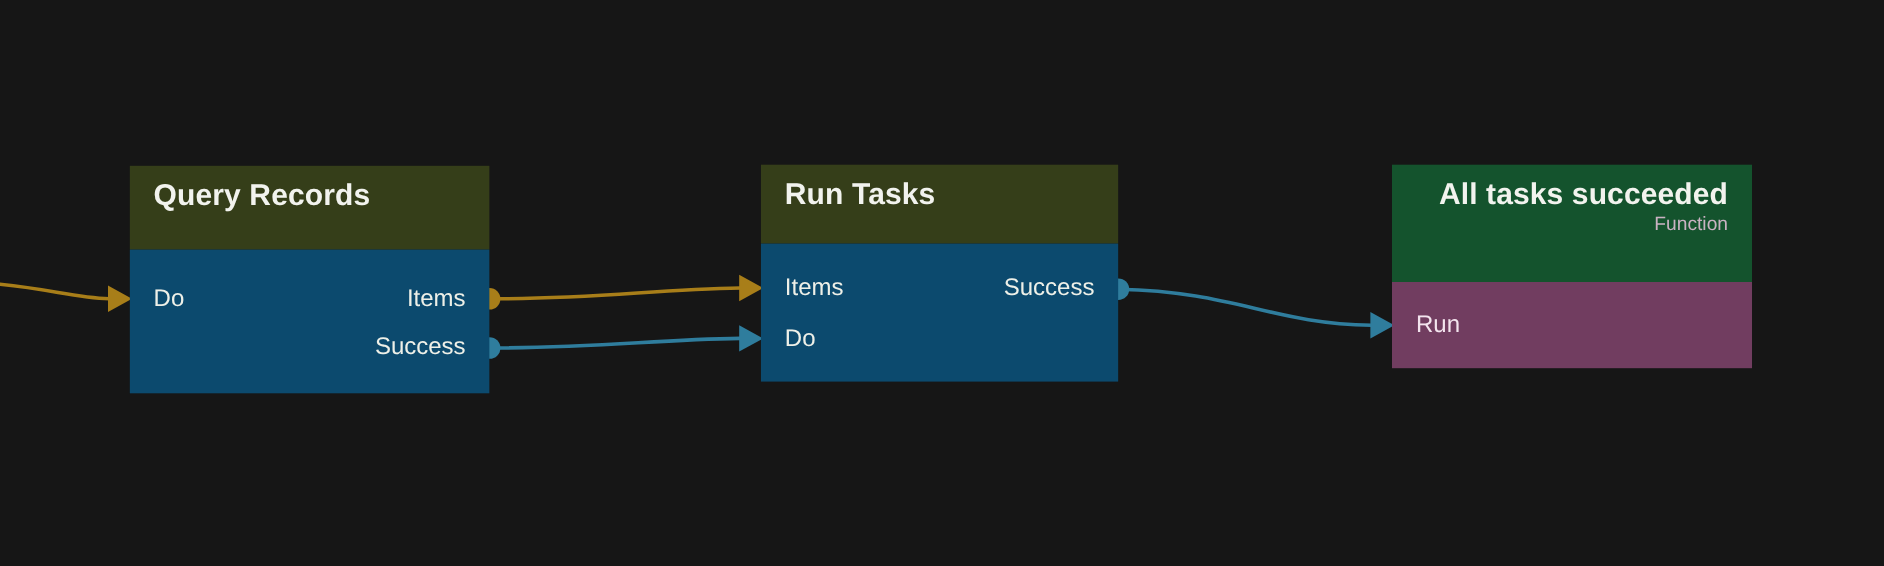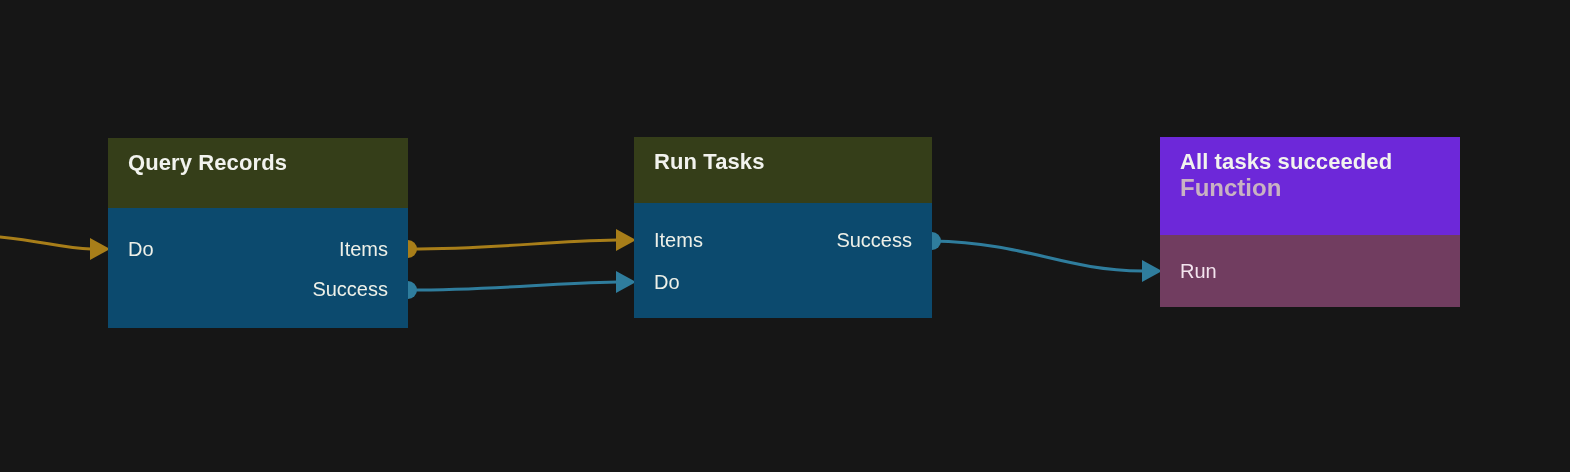--- a/index.html
+++ b/index.html
@@ -27,31 +27,31 @@
     position: absolute;
     box-sizing: border-box;
     overflow: hidden;
   }
   .node-header {
     box-sizing: border-box;
     padding: 12px 20px 10px 20px;
   }
   .node-title {
     color: #f2f3ee;
-    font-size: 22px;
+    font-size: 25px;
     font-weight: bold;
     line-height: 26px;
     letter-spacing: 0.1px;
     white-space: nowrap;
   }
   .node-subtitle {
     color: #c9b2c2;
-    font-size: 24px;
+    font-size: 16px;
     line-height: 25px;
-    font-weight: bold;
+    font-weight: normal;
     white-space: nowrap;
   }
   .node-body {
     position: relative;
     box-sizing: border-box;
   }
   .port-row {
     position: absolute;
     height: 26px;
     display: flex;
@@ -72,21 +72,21 @@
     line-height: 26px;
   }
   .port-label.purple {
     color: #f3e4ee;
   }
 
   
   .green .node-header { background: #353e19; }
   .green .node-body   { background: #0c4a6e; }
   
-  .purple .node-header { background: #6d28d9; }
+  .purple .node-header { background: #14532d; text-align: right; }
   .purple .node-body   { background: #713d60; }
 </style>
 </head>
 <body>
 
 <div id="canvas" style="width: 1570px; height: 472px; background: rgb(22, 22, 22);">
   <svg id="edges" viewBox="0 0 1570 472" xmlns="http://www.w3.org/2000/svg">
       <g>
         <path d="M -10 236 C 40 240, 60 248, 91 249" fill="none" stroke="#a87e19" stroke-width="3" stroke-linecap="round"></path>
         <polygon points="110,249 90,238 90,260" fill="#a87e19"></polygon>

